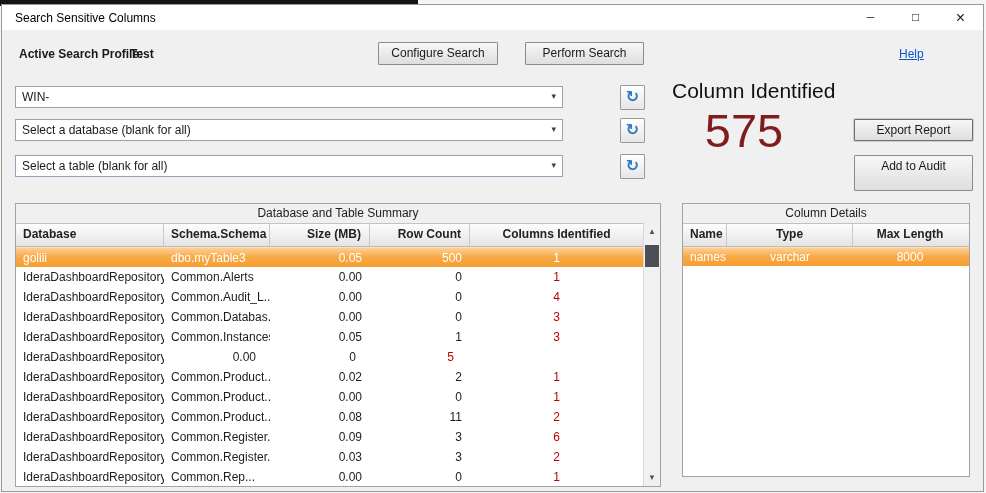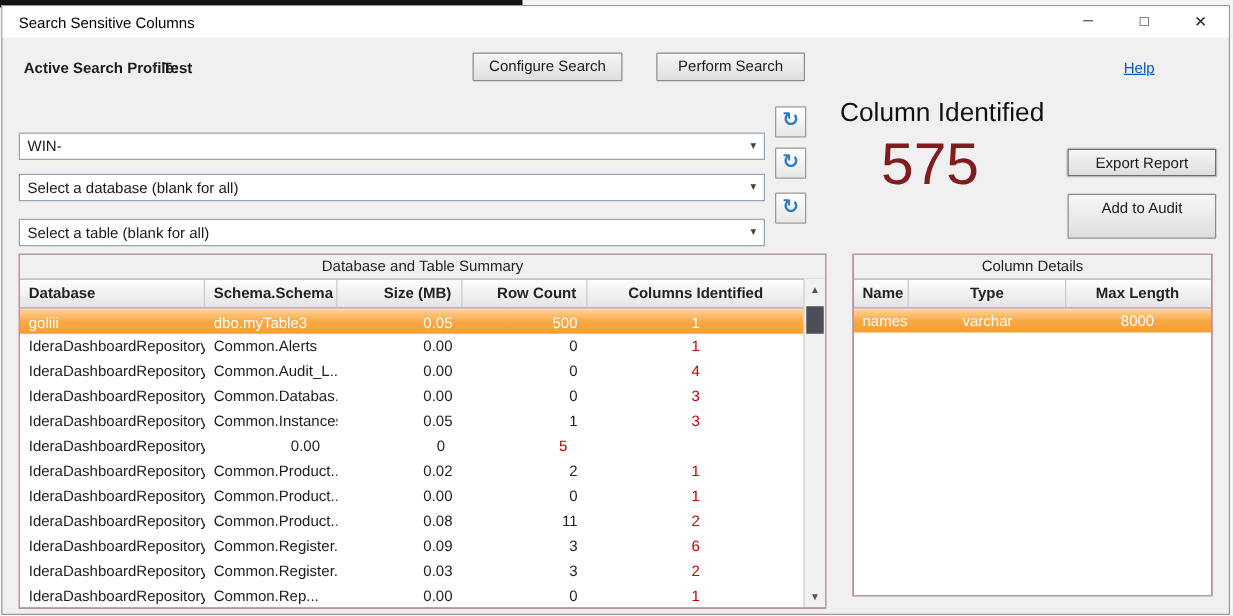--- a/index.html
+++ b/index.html
@@ -34,22 +34,22 @@
     position:absolute; height:23px; text-align:center; line-height:21px;
     background:linear-gradient(#f7f7f7,#dedede); border:1px solid #8b8b8b;
     color:#1a1a1a; font-size:12px; border-radius:1px;
   }
   .btn-configure { left:376px; top:37px; width:120px; }
   .btn-perform  { left:523px; top:37px; width:119px; }
   .help-link { position:absolute; left:897px; top:42px; color:#0b57d0; text-decoration:underline; cursor:pointer; }
 
   
   .combo {
-    position:absolute; left:13px; width:597px; height:22px;
-    background:#ffffff; border:1px solid #93a5b5;margin-top:20px;
+    position:absolute; left:13px; width:548px; height:22px;
+    background:#ffffff; border:1px solid #93a5b5;
   }
   .combo-text { position:absolute; left:6px; top:3px; color:#1a1a1a; white-space:nowrap; }
   .combo-arrow { position:absolute; right:6px; top:4px; font-size:9px; color:#404040; }
   .combo-server   { top:81px; }
   .combo-database { top:114px; }
   .combo-table    { top:150px; }
   .refresh-btn {
     position:absolute; left:618px; width:25px; height:25px;
     border:1px solid #9a9a9a; background:linear-gradient(#ffffff,#e6e6e6);
     text-align:center; border-radius:1px;
@@ -62,21 +62,21 @@
   
   .results-heading { position:absolute; left:670px; top:74px; font-size:21px; color:#111; }
   .results-count {
     position:absolute; left:662px; top:98px; width:160px; text-align:center;
     font-size:47px; font-weight:500; color:#801b1e;
   }
   .btn-export { left:852px; top:114px; width:119px; height:22px; border:1px solid #6e6e6e; box-shadow:0 0 0 1px #cfcfcf; }
   .btn-audit  { left:852px; top:150px; width:119px; height:36px; }
 
   
-  .panel { position:absolute; border:1px solid #a3a3a3; background:#ec4899; overflow:hidden; }
+  .panel { position:absolute; border:1px solid #a3a3a3; background:#737373; overflow:hidden; }
   .panel-summary { left:13px; top:198px; width:646px; height:284px; }
   .panel-details { left:680px; top:198px; width:288px; height:274px; }
   .panel-title {
     height:19px; line-height:19px; text-align:center; background:#f0f0f0; color:#222; font-size:12px;
   }
   .grid-header {
     position:absolute; top:19px; left:0; height:24px; display:flex;
     background:linear-gradient(#fdfdfd,#e4e4e4);
     border-top:1px solid #c2c2c2; border-bottom:1px solid #bdbdbd;
   }

